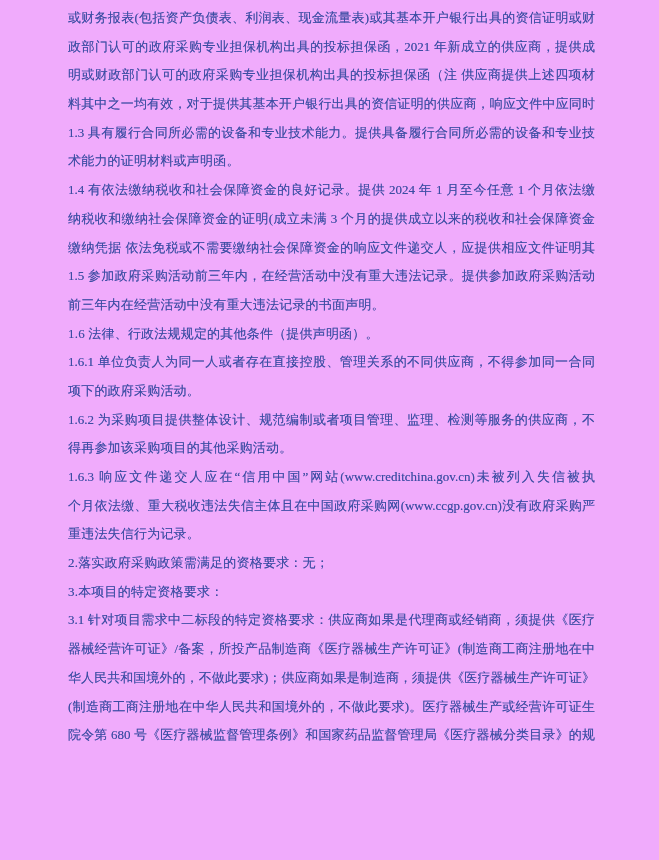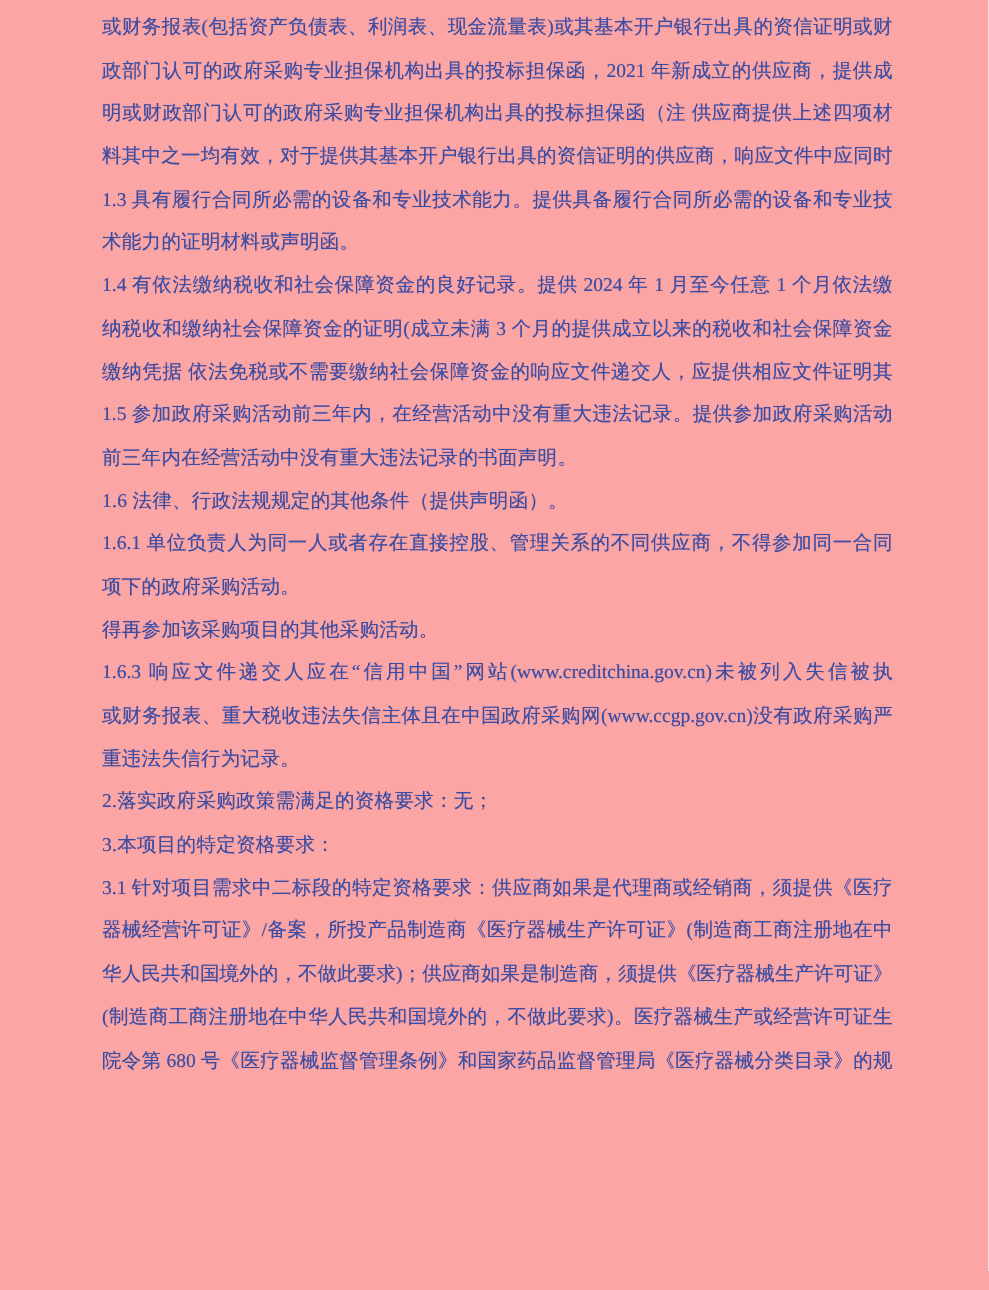--- a/index.html
+++ b/index.html
@@ -5,21 +5,21 @@
   html, body {
     margin: 0;
     padding: 0;
     background: #ffffff;
   }
   .page {
     position: relative;
     width: 659px;
     height: 860px;
     margin: 0 auto;
-    background: #fca5a5;
+    background: #f0abfc;
     overflow: hidden;
     box-sizing: border-box;
     padding: 4px 64px 0 68px;
     font-family: "Liberation Serif", "DejaVu Serif", serif;
   }
   .doc-lines {
     width: 527px;
   }
   .line {
     height: 28.7px;
@@ -52,23 +52,24 @@
       <div class="line fill">1.3 具有履行合同所必需的设备和专业技术能力。提供具备履行合同所必需的设备和专业技</div>
       <div class="line">术能力的证明材料或声明函。</div>
       <div class="line fill">1.4 有依法缴纳税收和社会保障资金的良好记录。提供 2024 年 1 月至今任意 1 个月依法缴</div>
       <div class="line fill">纳税收和缴纳社会保障资金的证明(成立未满 3 个月的提供成立以来的税收和社会保障资金</div>
       <div class="line fill">缴纳凭据 依法免税或不需要缴纳社会保障资金的响应文件递交人，应提供相应文件证明其</div>
       <div class="line fill">1.5 参加政府采购活动前三年内，在经营活动中没有重大违法记录。提供参加政府采购活动</div>
       <div class="line">前三年内在经营活动中没有重大违法记录的书面声明。</div>
       <div class="line">1.6 法律、行政法规规定的其他条件（提供声明函）。</div>
       <div class="line fill">1.6.1 单位负责人为同一人或者存在直接控股、管理关系的不同供应商，不得参加同一合同</div>
       <div class="line">项下的政府采购活动。</div>
+      <div class="line fill">1.6.2 为采购项目提供整体设计、规范编制或者项目管理、监理、检测等服务的供应商，不</div>
       <div class="line">得再参加该采购项目的其他采购活动。</div>
       <div class="line fill">1.6.3 响应文件递交人应在“信用中国”网站(www.creditchina.gov.cn)未被列入失信被执</div>
-      <div class="line fill">或财务报表、重大税收违法失信主体且在中国政府采购网(www.ccgp.gov.cn)没有政府采购严</div>
+      <div class="line fill">个月依法缴、重大税收违法失信主体且在中国政府采购网(www.ccgp.gov.cn)没有政府采购严</div>
       <div class="line">重违法失信行为记录。</div>
       <div class="line">2.落实政府采购政策需满足的资格要求：无；</div>
       <div class="line">3.本项目的特定资格要求：</div>
       <div class="line fill">3.1 针对项目需求中二标段的特定资格要求：供应商如果是代理商或经销商，须提供《医疗</div>
       <div class="line fill">器械经营许可证》/备案，所投产品制造商《医疗器械生产许可证》(制造商工商注册地在中</div>
       <div class="line fill">华人民共和国境外的，不做此要求)；供应商如果是制造商，须提供《医疗器械生产许可证》</div>
       <div class="line fill">(制造商工商注册地在中华人民共和国境外的，不做此要求)。医疗器械生产或经营许可证生</div>
       <div class="line fill">院令第 680 号《医疗器械监督管理条例》和国家药品监督管理局《医疗器械分类目录》的规</div>
     </div>
 </div>

